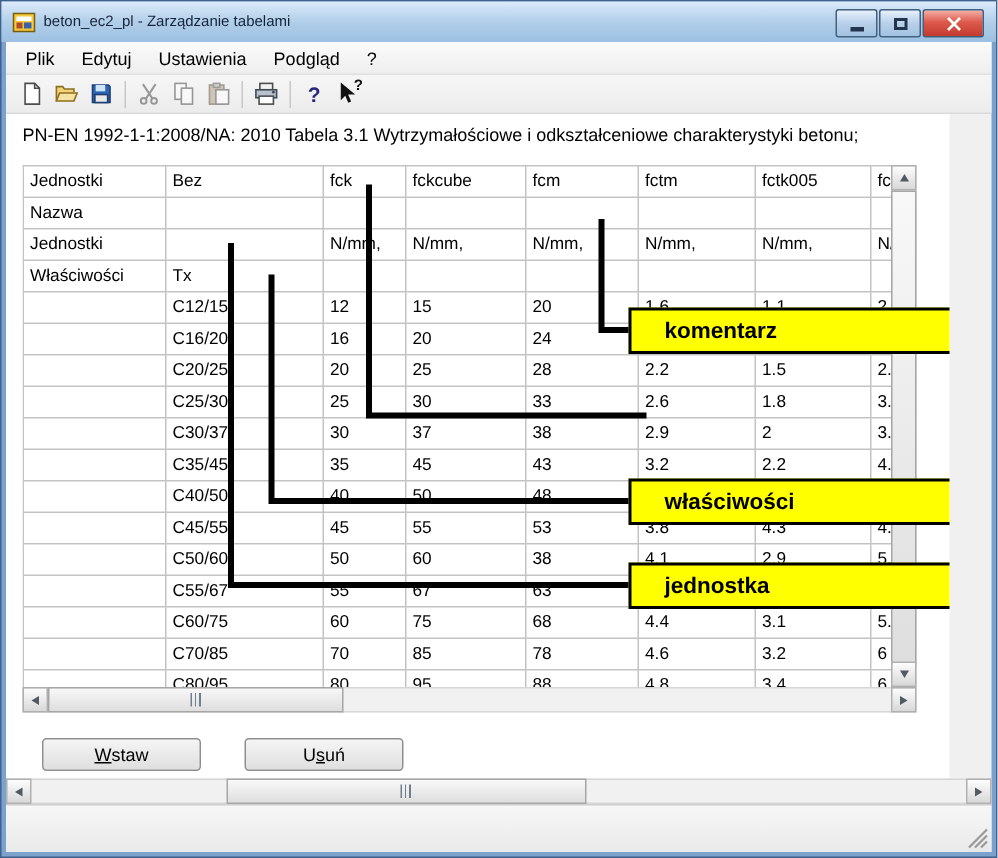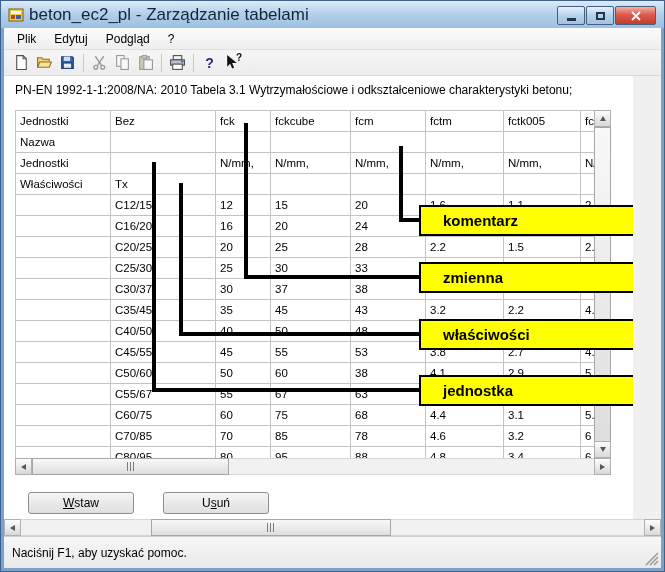--- a/index.html
+++ b/index.html
@@ -7,21 +7,21 @@
   body { font-family:"Liberation Sans", sans-serif; font-size:12px; color:#000; }
 
   .window { position:relative; width:665px; height:572px; background:#7ba2cd;
             box-shadow: inset 0 0 0 1px #40618c; overflow:hidden; }
 
   
   .titlebar { position:absolute; left:1px; top:1px; width:663px; height:27px;
               background:linear-gradient(#dcebfa, #b3cfe9 48%, #9cc0e2);
               display:flex; align-items:center; padding-left:7px; }
   .app-icon { width:16px; height:16px; margin-right:5px; flex:0 0 auto; }
-  .title-text { font-size:17px; color:#15243a; white-space:nowrap; }
+  .title-text { font-size:10px; color:#15243a; white-space:nowrap; }
   .winbtns { position:absolute; top:5px; right:8px; display:flex; gap:1px; }
   .wbtn { width:28px; height:19px; border:1px solid #44607f; border-radius:2px;
           background:linear-gradient(#e7f0fb, #b8d0ea 50%, #a2c2e0);
           display:flex; align-items:center; justify-content:center; }
   .wbtn.close { width:41px; background:linear-gradient(#f4b0a5, #dd5a4c 45%, #c23b2e); }
   .glyph-min { width:9px; height:3px; background:#22344e; margin-top:8px; }
   .glyph-max { width:9px; height:8px; border:2px solid #22344e; background:transparent; }
 
   
   .inner { position:absolute; left:4px; top:28px; width:657px; height:540px; background:#f0f0f0; }
@@ -111,20 +111,21 @@
         </svg>
       </div>
     </div>
   </div>
 
   <div class="inner">
 
     <div class="menubar">
       <span class="menu-item">Plik</span>
       <span class="menu-item">Edytuj</span>
+      <span class="menu-item">Ustawienia</span>
       <span class="menu-item">Podgląd</span>
       <span class="menu-item">?</span>
     </div>
 
     <div class="toolbar">
       <div class="tbtn">
         <svg width="17" height="17" viewBox="0 0 16 16">
           <path d="M3.5 1.5h6l3 3v10h-9z" fill="#ffffff" stroke="#4d4d4d"></path>
           <path d="M9.5 1.5v3h3" fill="none" stroke="#4d4d4d"></path>
         </svg>
@@ -310,21 +311,21 @@
                 <td>2.5</td>
                 <td>4.6</td>
               </tr>
               <tr>
                 <td></td>
                 <td>C45/55</td>
                 <td>45</td>
                 <td>55</td>
                 <td>53</td>
                 <td>3.8</td>
-                <td>2.7</td>
+                <td>4.3</td>
                 <td>4.8</td>
               </tr>
               <tr>
                 <td></td>
                 <td>C50/60</td>
                 <td>50</td>
                 <td>60</td>
                 <td>38</td>
                 <td>4.1</td>
                 <td>2.9</td>
@@ -397,21 +398,20 @@
       </div>
 
       <svg class="connectors">
         <polyline points="397,70 397,144 427,144" fill="none" stroke="#000" stroke-width="4"></polyline>
         <polyline points="242,47 242,201 427,201" fill="none" stroke="#000" stroke-width="4"></polyline>
         <polyline points="177,107 177,258 427,258" fill="none" stroke="#000" stroke-width="4"></polyline>
         <polyline points="150,86 150,314 427,314" fill="none" stroke="#000" stroke-width="4"></polyline>
       </svg>
 
       <div class="callout" style="top:129px;">komentarz</div>
-      <div class="callout" style="top:186px;">zmienna</div>
       <div class="callout" style="top:243px;">właściwości</div>
       <div class="callout" style="top:299px;">jednostka</div>
 
       <div class="btn" style="left:24px;">
         <span><span></span><span class="accel">W</span><span>staw</span></span>
       </div>
       <div class="btn" style="left:159px;justify-content:center;">
         <span><span>U</span><span class="accel">s</span><span>uń</span></span>
       </div>
     </div>
@@ -422,20 +422,19 @@
         </div>
       <div class="sb-thumb" style="left:146px; top:-1px; width:240px; height:17px;">
           <span class="grip"></span>
         </div>
       <div class="sb-btn" style="right:-1px; top:-1px;">
           <span class="tri tri-right"></span>
         </div>
     </div>
 
     <div class="statusbar">
-      <span>Naciśnij F1, aby uzyskać pomoc.</span>
       <svg class="resize-grip" width="14" height="14" viewBox="0 0 14 14">
         <path d="M13 5 L5 13 M13 9 L9 13 M13 1 L1 13" stroke="#9a9a9a" stroke-width="1.5"></path>
       </svg>
     </div>
 
   </div>
 </div>
 
 </body></html>

